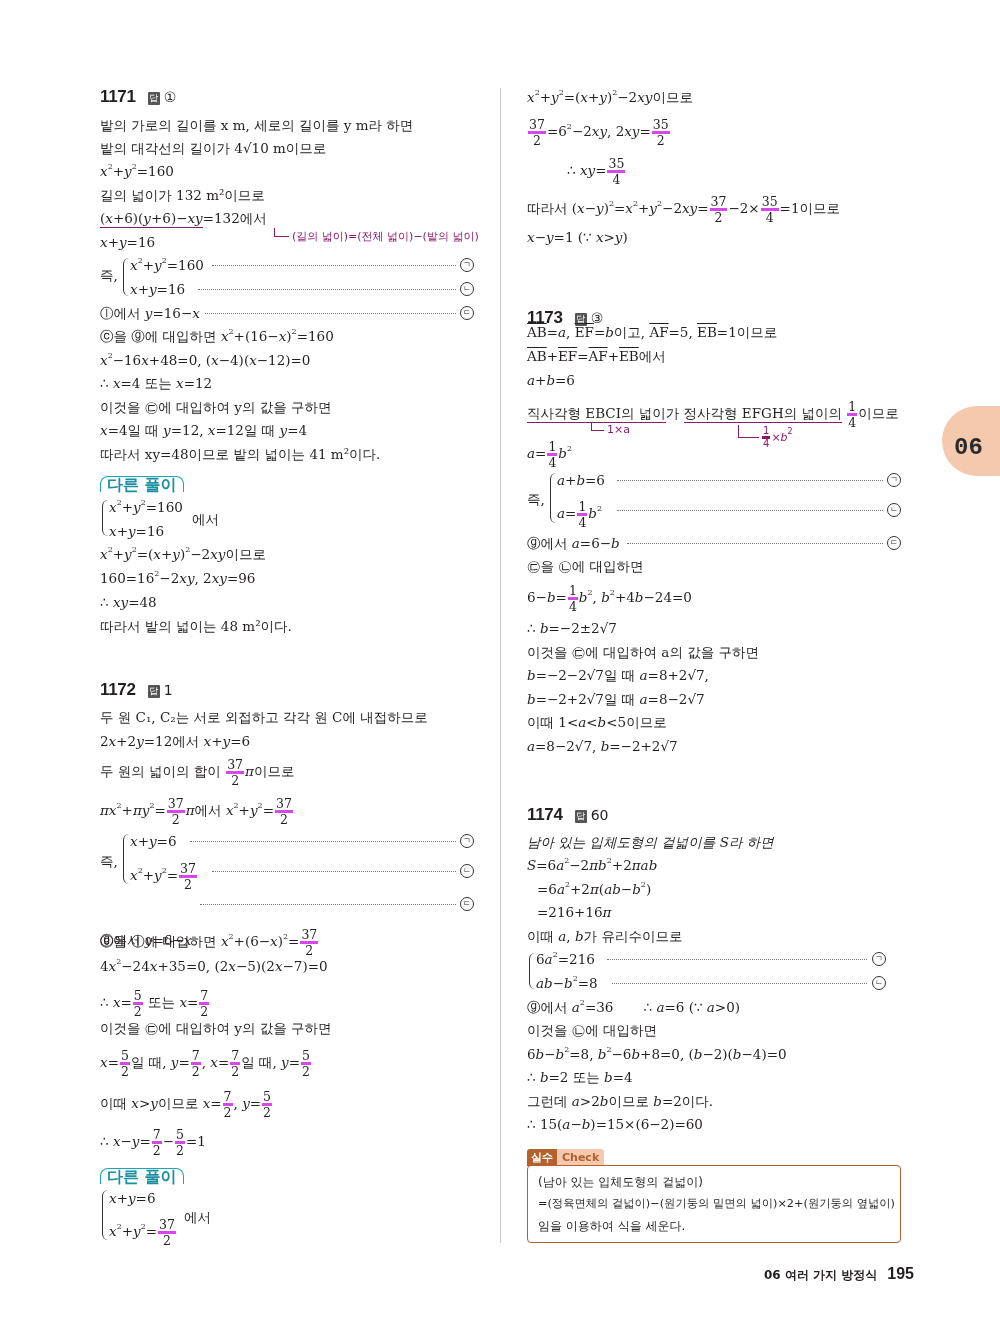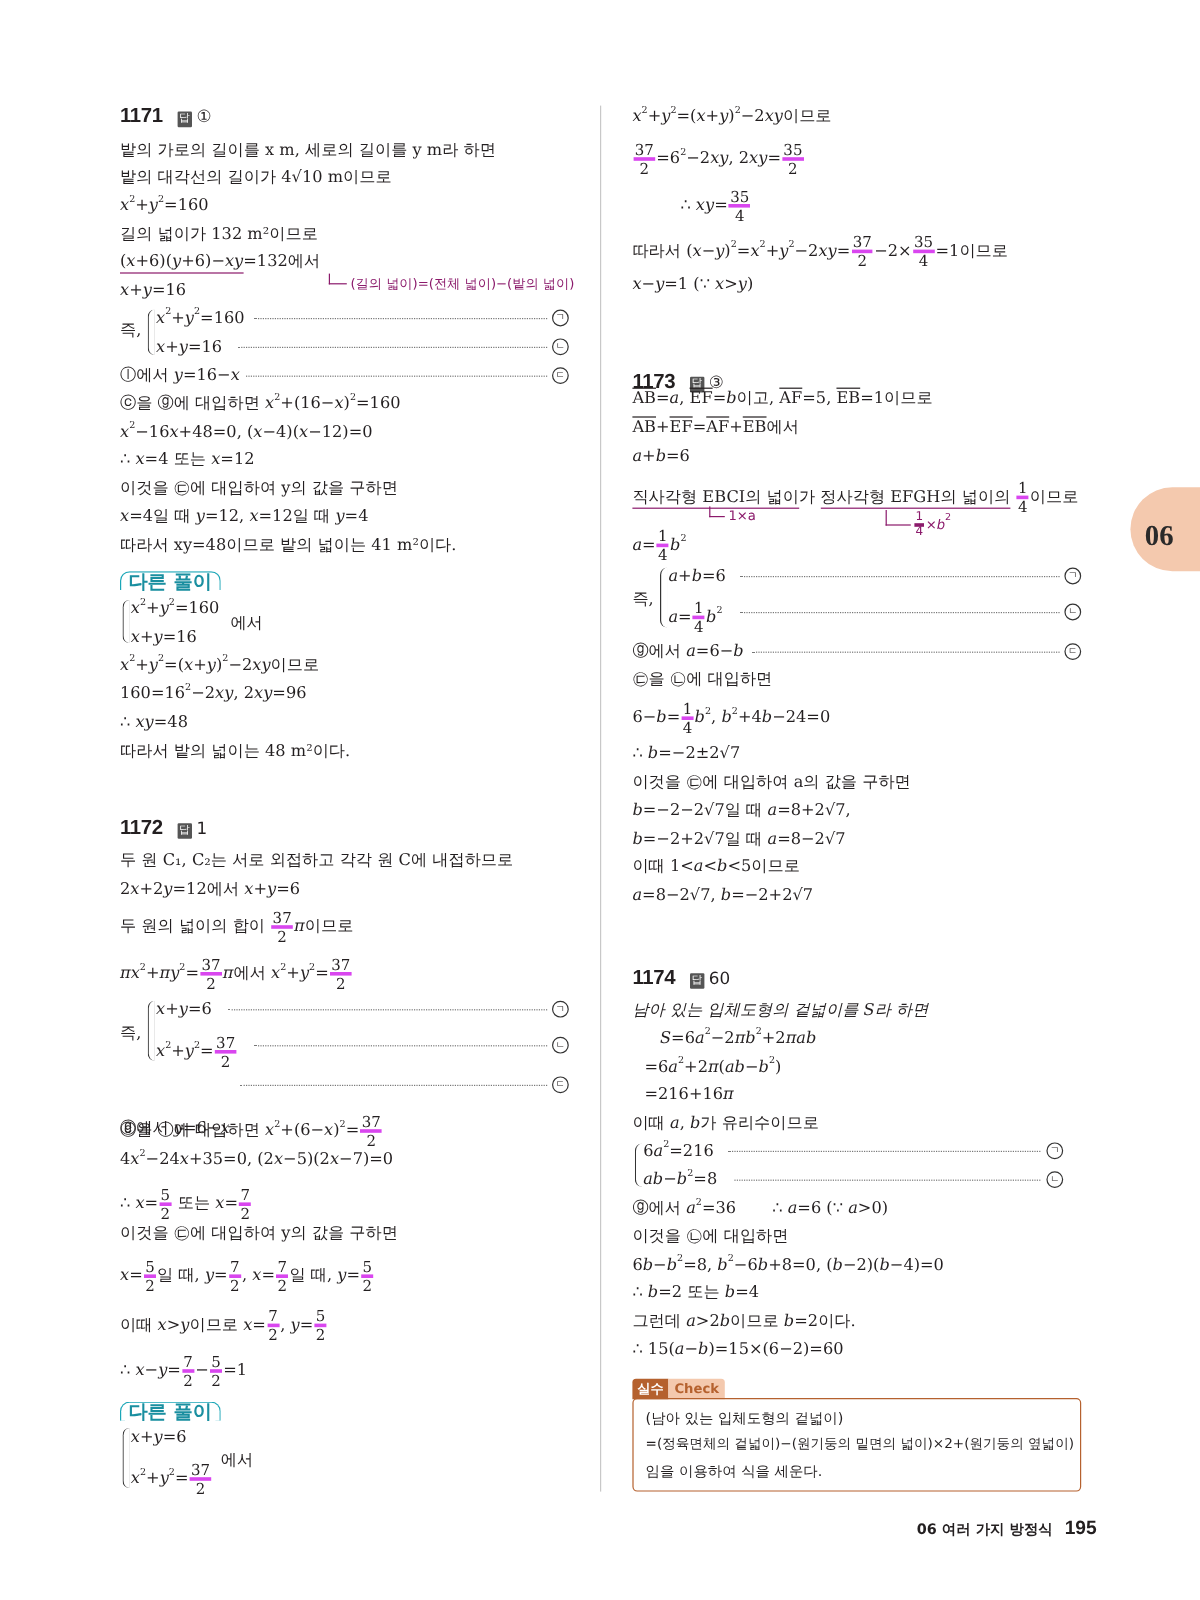--- a/index.html
+++ b/index.html
@@ -22,21 +22,21 @@
   .circ{position:absolute;width:12px;height:12px;border:1px solid #333;border-radius:50%;font-size:8px;line-height:12px;
         text-align:center;font-family:"DejaVu Sans",sans-serif;}
   .brace{position:absolute;border-left:1.3px solid #333;border-radius:6px 0 0 6px;width:5px;}
   .frac{display:inline-block;vertical-align:middle;text-align:center;line-height:13px;font-size:12.5px;margin:0 1px;}
   .frac .n{display:block;border-bottom:3px solid #d946ef;padding:0 1px;}
   .frac .d{display:block;}
   sup{font-size:8px;vertical-align:7px;line-height:0;}
   .alt-tag{position:absolute;height:15px;border:1.5px solid #1aa6b7;border-radius:8px 8px 0 0;border-bottom:none;
            color:#1a8fa0;font-family:"DejaVu Sans",sans-serif;font-weight:bold;font-size:16px;padding:0 6px;line-height:15px;}
   .side-tab{position:absolute;left:942px;top:406px;width:80px;height:70px;background:#f4c9ae;border-radius:35px 0 0 35px;}
-  .side-tab span{position:absolute;left:12px;top:28px;font-family:Liberation Serif, serif;font-weight:bold;font-size:24px;color:#2a2a2a;}
+  .side-tab span{position:absolute;left:12px;top:28px;font-family:Liberation Mono, monospace;font-weight:bold;font-size:24px;color:#2a2a2a;}
   .check-box{position:absolute;left:527px;top:1165px;width:372px;height:76px;border:1.2px solid #b5612e;border-radius:4px;}
   .check-tag{position:absolute;left:527px;top:1149px;height:17px;font-family:"DejaVu Sans",sans-serif;font-weight:bold;font-size:11px;}
   .check-tag .a{display:inline-block;background:#b5612e;color:#fff;padding:0 4px;height:17px;line-height:17px;border-radius:3px 0 0 0;}
   .check-tag .b{display:inline-block;background:#f4c9ae;color:#b5612e;padding:0 5px;height:17px;line-height:17px;border-radius:0 3px 0 0;}
   .check-text{position:absolute;left:538px;font-family:"DejaVu Sans",sans-serif;font-size:12px;white-space:nowrap;}
   .footer{position:absolute;top:1265px;left:764px;font-family:"DejaVu Sans",sans-serif;font-size:12px;font-weight:bold;}
   .footer .pg{font-family:"Liberation Sans",sans-serif;font-size:16px;margin-left:10px;}
 </style>
 </head>
 <body>
@@ -159,21 +159,21 @@
   <div class="ln" style="top:643px;">이것을 ㉢에 대입하여 a의 값을 구하면</div>
   <div class="ln" style="top:666px;"><span class="i">b</span>=−2−2√7일 때 <span class="i">a</span>=8+2√7,</div>
   <div class="ln" style="top:690px;"><span class="i">b</span>=−2+2√7일 때 <span class="i">a</span>=8−2√7</div>
   <div class="ln" style="top:713px;">이때 1&lt;<span class="i">a</span>&lt;<span class="i">b</span>&lt;5이므로</div>
   <div class="ln" style="top:737px;"><span class="i">a</span>=8−2√7, <span class="i">b</span>=−2+2√7</div>
 
   <div class="ln" style="top:806px;">
     <span class="hd">1174</span><span class="ans-ico">답</span><span class="ans-val">60</span>
   </div>
   <div class="ln" style="top:833px;font-style:italic;">남아 있는 입체도형의 겉넓이를 S라 하면</div>
-  <div class="ln" style="top:856px;margin-left:23px;"><span class="i">S</span>=6<span class="i">a</span><sup>2</sup>−2<span class="i">πb</span><sup>2</sup>+2<span class="i">πab</span></div>
+  <div class="ln" style="top:856px;"><span class="i">S</span>=6<span class="i">a</span><sup>2</sup>−2<span class="i">πb</span><sup>2</sup>+2<span class="i">πab</span></div>
   <div class="ln" style="left:10px;top:880px;">=6<span class="i">a</span><sup>2</sup>+2<span class="i">π</span>(<span class="i">ab</span>−<span class="i">b</span><sup>2</sup>)</div>
   <div class="ln" style="left:10px;top:903px;">=216+16<span class="i">π</span></div>
   <div class="ln" style="top:927px;">이때 <span class="i">a</span>, <span class="i">b</span>가 유리수이므로</div>
   <div class="brace" style="left:2px;top:953px;height:36px;"></div>
   <div class="ln" style="left:9px;top:950px;">6<span class="i">a</span><sup>2</sup>=216</div>
   <div class="dots" style="left:80px;top:959px;width:260px;"></div>
   <div class="circ" style="left:345px;top:952px;">ㄱ</div>
   <div class="ln" style="left:9px;top:974px;"><span class="i">ab</span>−<span class="i">b</span><sup>2</sup>=8</div>
   <div class="dots" style="left:85px;top:983px;width:255px;"></div>
   <div class="circ" style="left:345px;top:976px;">ㄴ</div>

